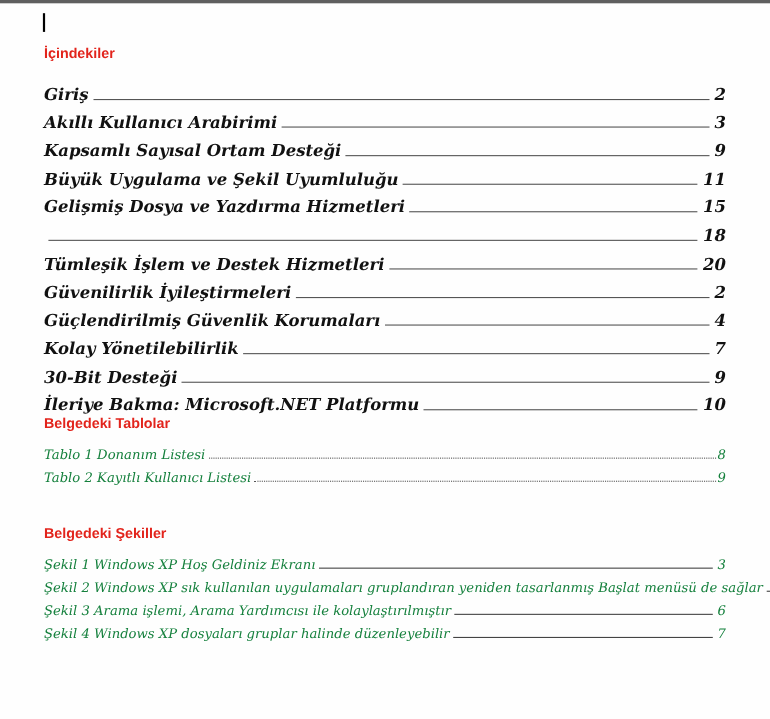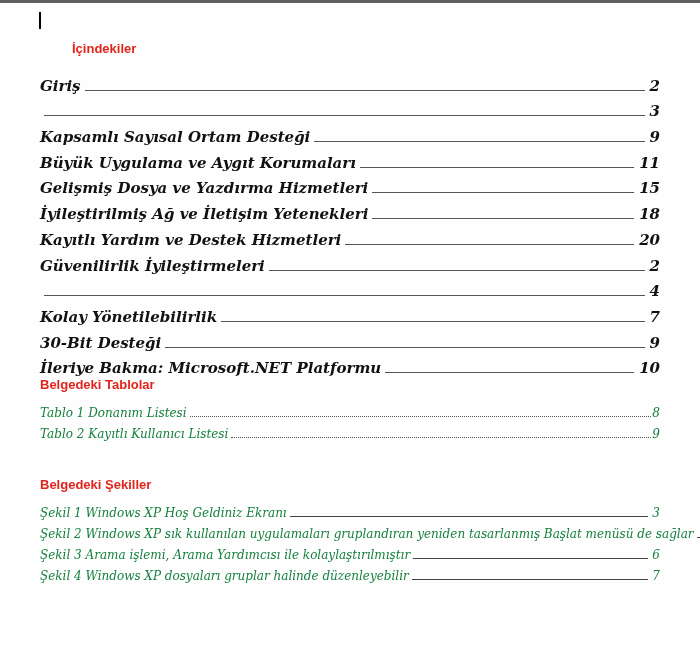--- a/index.html
+++ b/index.html
@@ -28,21 +28,21 @@
   .content {
     padding: 0 40px 0 40px;
   }
   .section-heading {
     font-family: "Liberation Sans", sans-serif;
     font-weight: bold;
     font-size: 13px;
     line-height: 16px;
     color: #e2241c;
   }
-  .h-toc      { margin-top: 38px; margin-left: 32px; }
+  .h-toc      { margin-top: 38px; }
   .h-tables   { }
   .h-figures  { margin-top: 36px; }
 
   
   .toc-list { margin-top: 12px; }
   .toc-row {
     display: flex;
     align-items: flex-end;
     height: 25.7px;
     font-family: "DejaVu Serif", serif;
@@ -92,54 +92,55 @@
 
     <div class="section-heading h-toc">İçindekiler</div>
 
     <div class="toc-list">
       <div class="toc-row">
         <span class="title">Giriş</span>
         <span class="leader"></span>
         <span class="pagenum">2</span>
       </div>
       <div class="toc-row">
+        <span class="title">Akıllı Kullanıcı Arabirimi</span>
         <span class="leader"></span>
         <span class="pagenum">3</span>
       </div>
       <div class="toc-row">
         <span class="title">Kapsamlı Sayısal Ortam Desteği</span>
         <span class="leader"></span>
         <span class="pagenum">9</span>
       </div>
       <div class="toc-row">
-        <span class="title">Büyük Uygulama ve Aygıt Korumaları</span>
+        <span class="title">Büyük Uygulama ve Şekil Uyumluluğu</span>
         <span class="leader"></span>
         <span class="pagenum">11</span>
       </div>
       <div class="toc-row">
         <span class="title">Gelişmiş Dosya ve Yazdırma Hizmetleri</span>
         <span class="leader"></span>
         <span class="pagenum">15</span>
       </div>
       <div class="toc-row">
-        <span class="title">İyileştirilmiş Ağ ve İletişim Yetenekleri</span>
         <span class="leader"></span>
         <span class="pagenum">18</span>
       </div>
       <div class="toc-row">
-        <span class="title">Kayıtlı Yardım ve Destek Hizmetleri</span>
+        <span class="title">Tümleşik İşlem ve Destek Hizmetleri</span>
         <span class="leader"></span>
         <span class="pagenum">20</span>
       </div>
       <div class="toc-row">
         <span class="title">Güvenilirlik İyileştirmeleri</span>
         <span class="leader"></span>
         <span class="pagenum">2</span>
       </div>
       <div class="toc-row">
+        <span class="title">Güçlendirilmiş Güvenlik Korumaları</span>
         <span class="leader"></span>
         <span class="pagenum">4</span>
       </div>
       <div class="toc-row">
         <span class="title">Kolay Yönetilebilirlik</span>
         <span class="leader"></span>
         <span class="pagenum">7</span>
       </div>
       <div class="toc-row">
         <span class="title">30-Bit Desteği</span>

